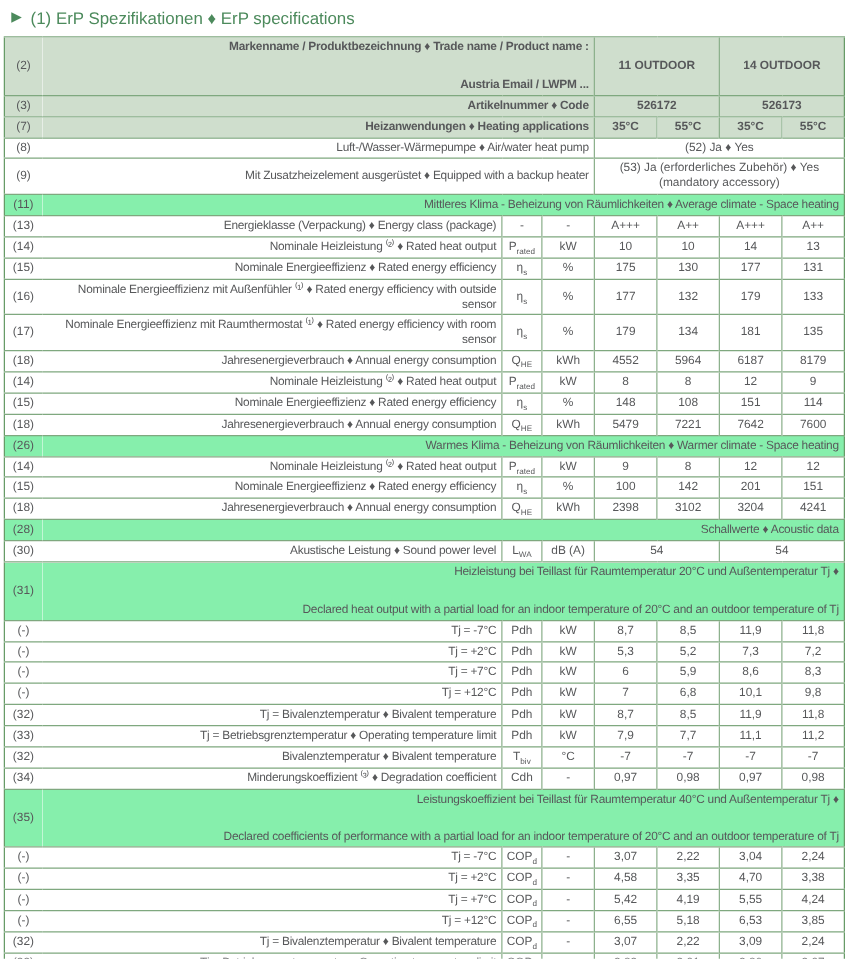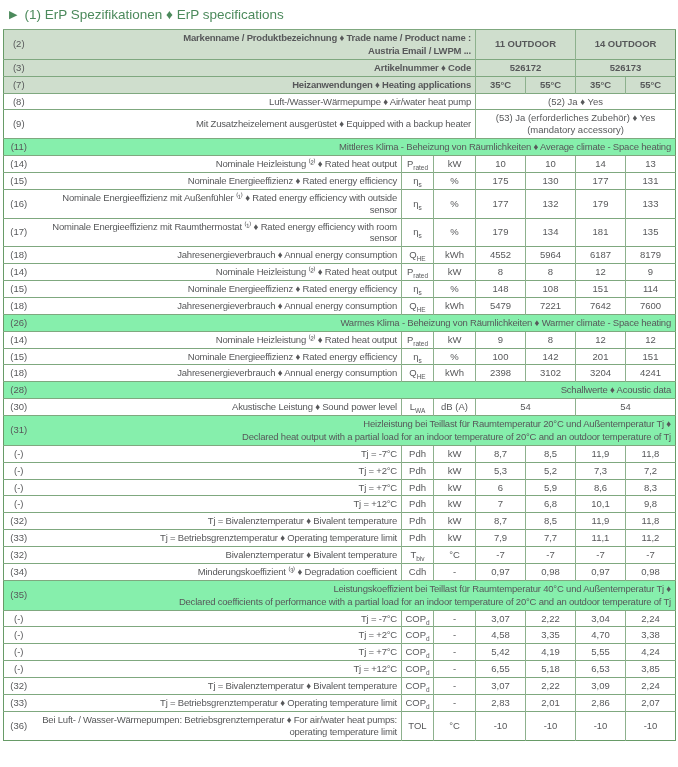--- a/index.html
+++ b/index.html
@@ -31,21 +31,21 @@
     vertical-align:middle;
     overflow:hidden;
   }
   .num { text-align:center; padding:2px 1px; }
   .desc { text-align:right; letter-spacing:-0.2px; }
   .sym, .unit, .val { text-align:center; border-left:1px solid #8db18d; padding:2px 1px; }
   .hdr { background:#cfdecd; }
   .sec { background:#86efac; }
   .bold { font-weight:700; }
   sub { font-size:6.5px; line-height:0; }
-  .desc div + div { margin-top:1px; }
+  .desc div + div { margin-top:18px; }
 </style>
 </head>
 <body>
 
 <div class="page">
   <div class="title">
     <span class="arrow">▶</span>
     <span>(1) ErP Spezifikationen ♦ ErP specifications</span>
   </div>
   <table class="spec">
@@ -91,20 +91,30 @@
         <tr>
           <td class="num">(9)</td>
           <td class="desc" colspan="3">Mit Zusatzheizelement ausgerüstet ♦ Equipped with a backup heater</td>
           <td class="val" colspan="4">(53) Ja (erforderliches Zubehör) ♦ Yes (mandatory accessory)</td>
         </tr>
         <tr>
           <td class="num sec">(11)</td>
           <td class="desc sec" colspan="7">Mittleres Klima - Beheizung von Räumlichkeiten ♦ Average climate - Space heating</td>
         </tr>
         <tr>
+          <td class="num">(13)</td>
+          <td class="desc">Energieklasse (Verpackung) ♦ Energy class (package)</td>
+          <td class="sym">-</td>
+          <td class="unit">-</td>
+          <td class="val">A+++</td>
+          <td class="val">A++</td>
+          <td class="val">A+++</td>
+          <td class="val">A++</td>
+        </tr>
+        <tr>
           <td class="num">(14)</td>
           <td class="desc">Nominale Heizleistung ⁽²⁾ ♦ Rated heat output</td>
           <td class="sym">P<sub>rated</sub></td>
           <td class="unit">kW</td>
           <td class="val">10</td>
           <td class="val">10</td>
           <td class="val">14</td>
           <td class="val">13</td>
         </tr>
         <tr>

